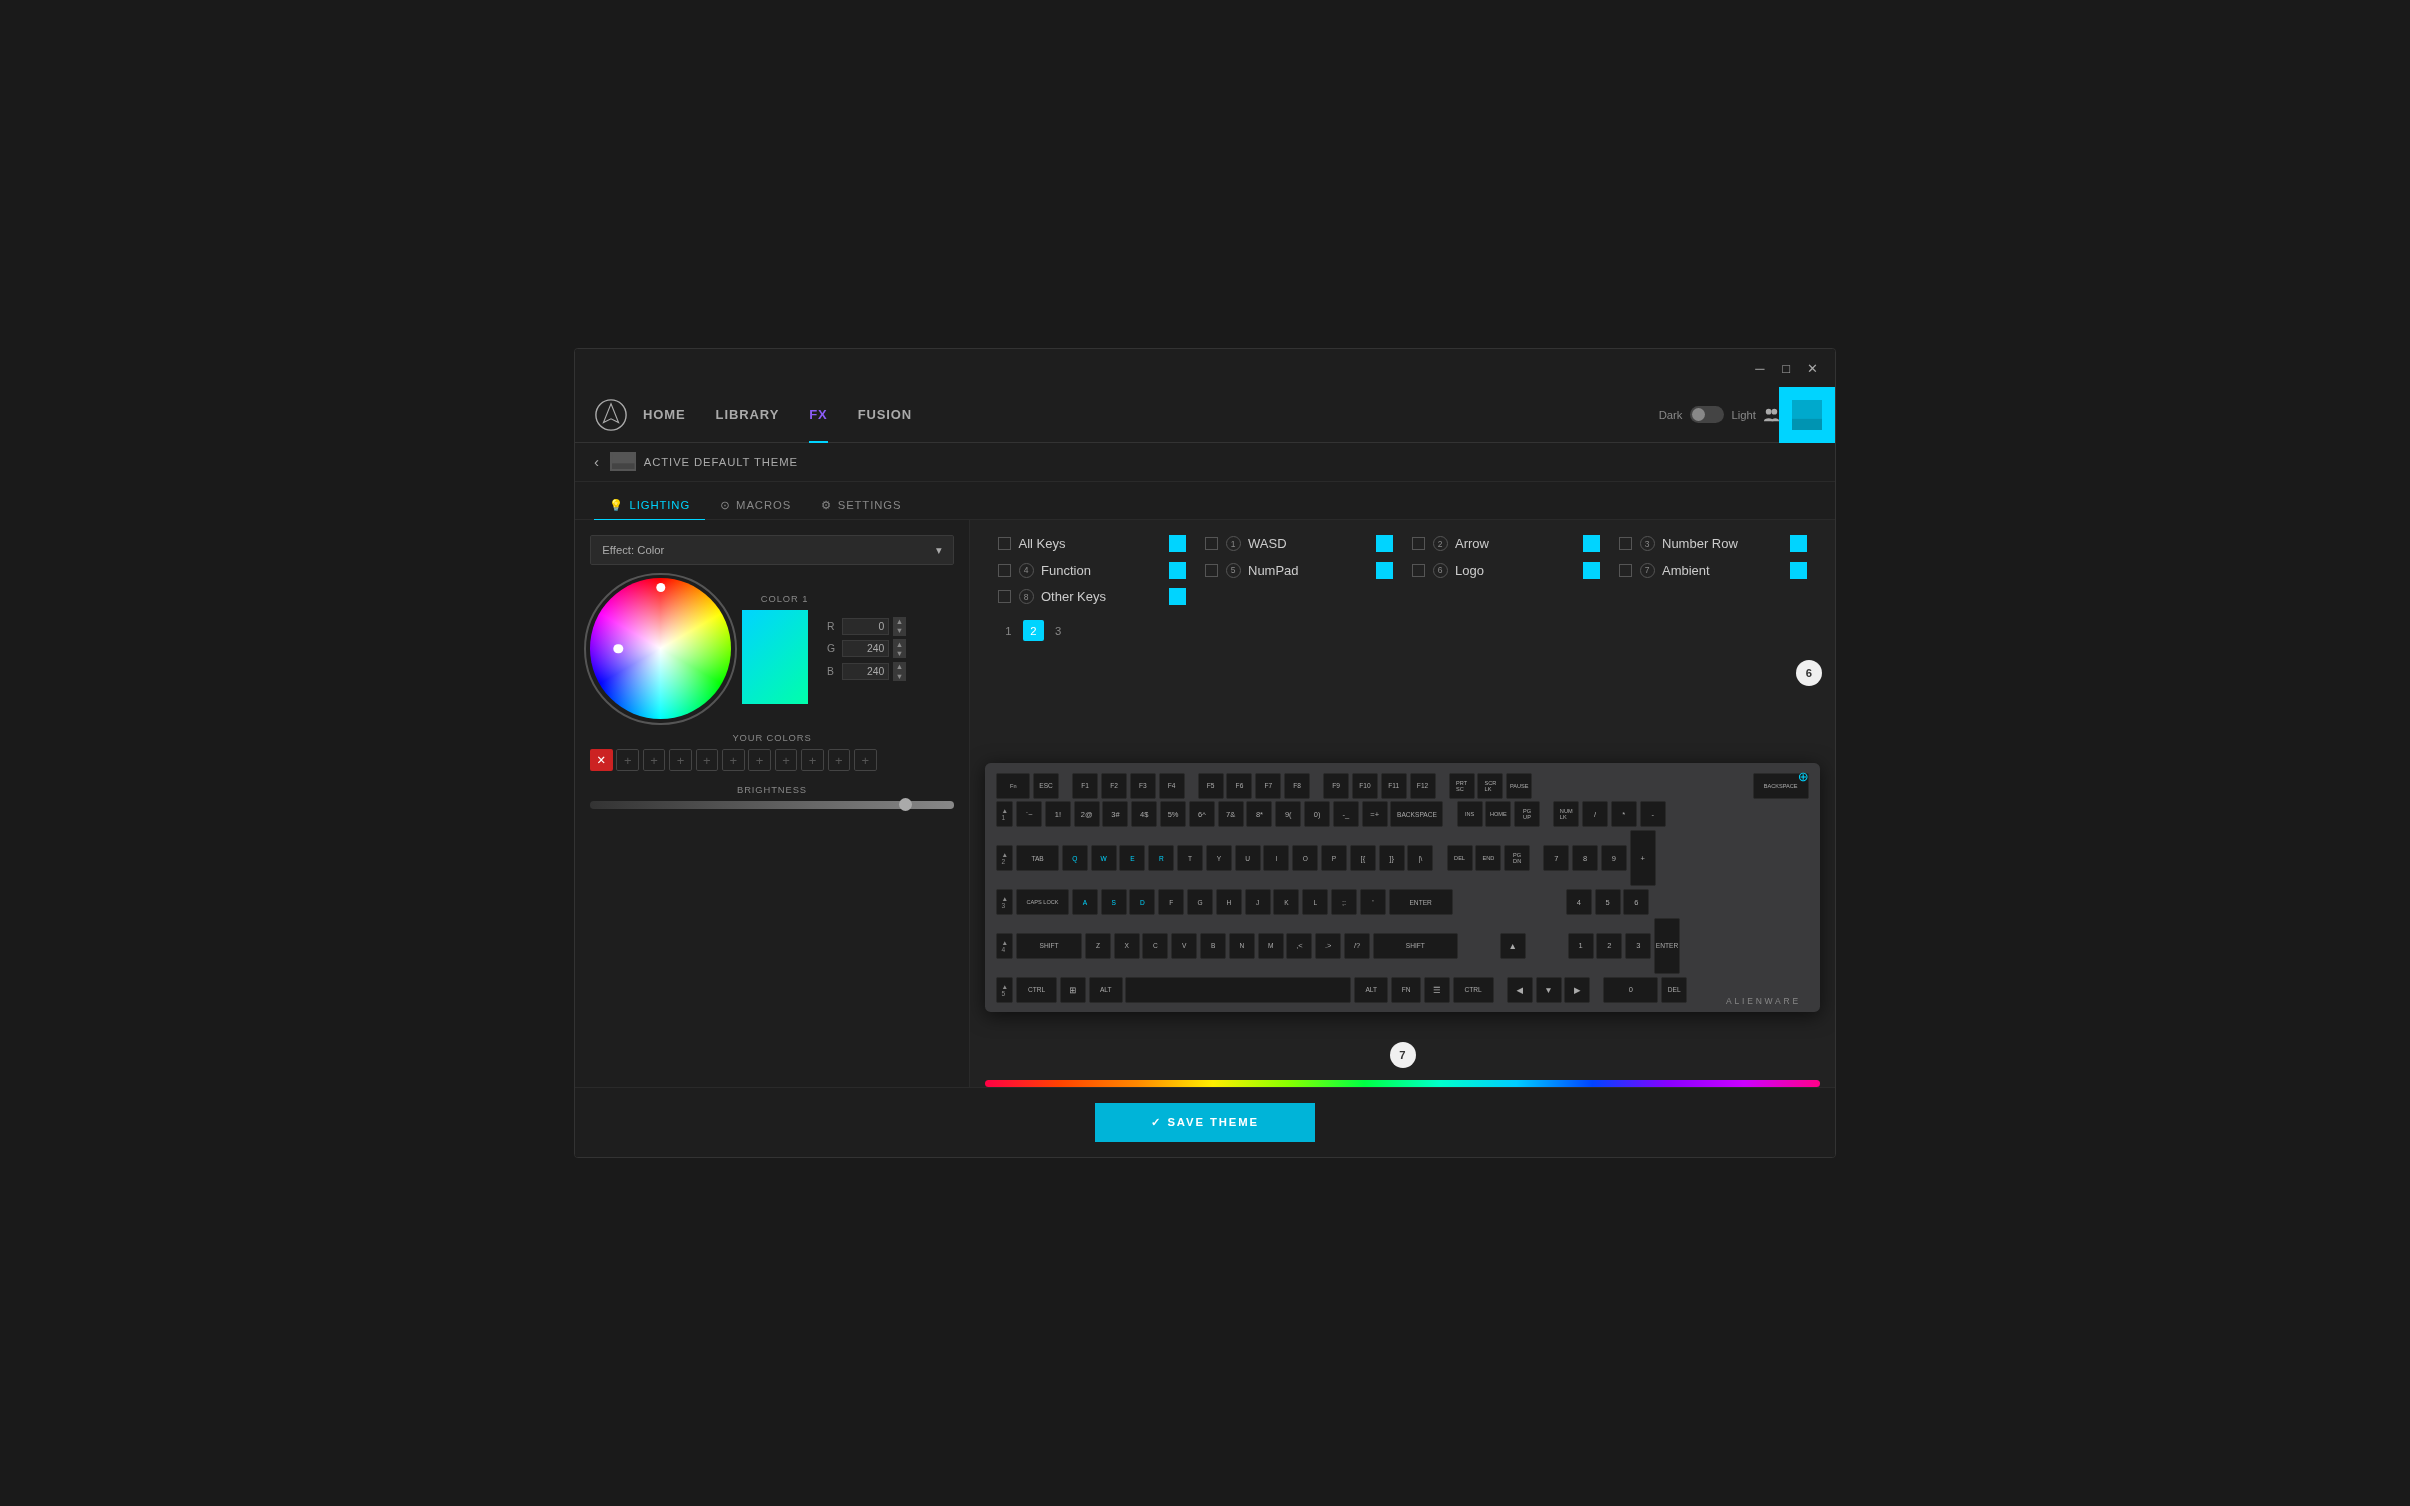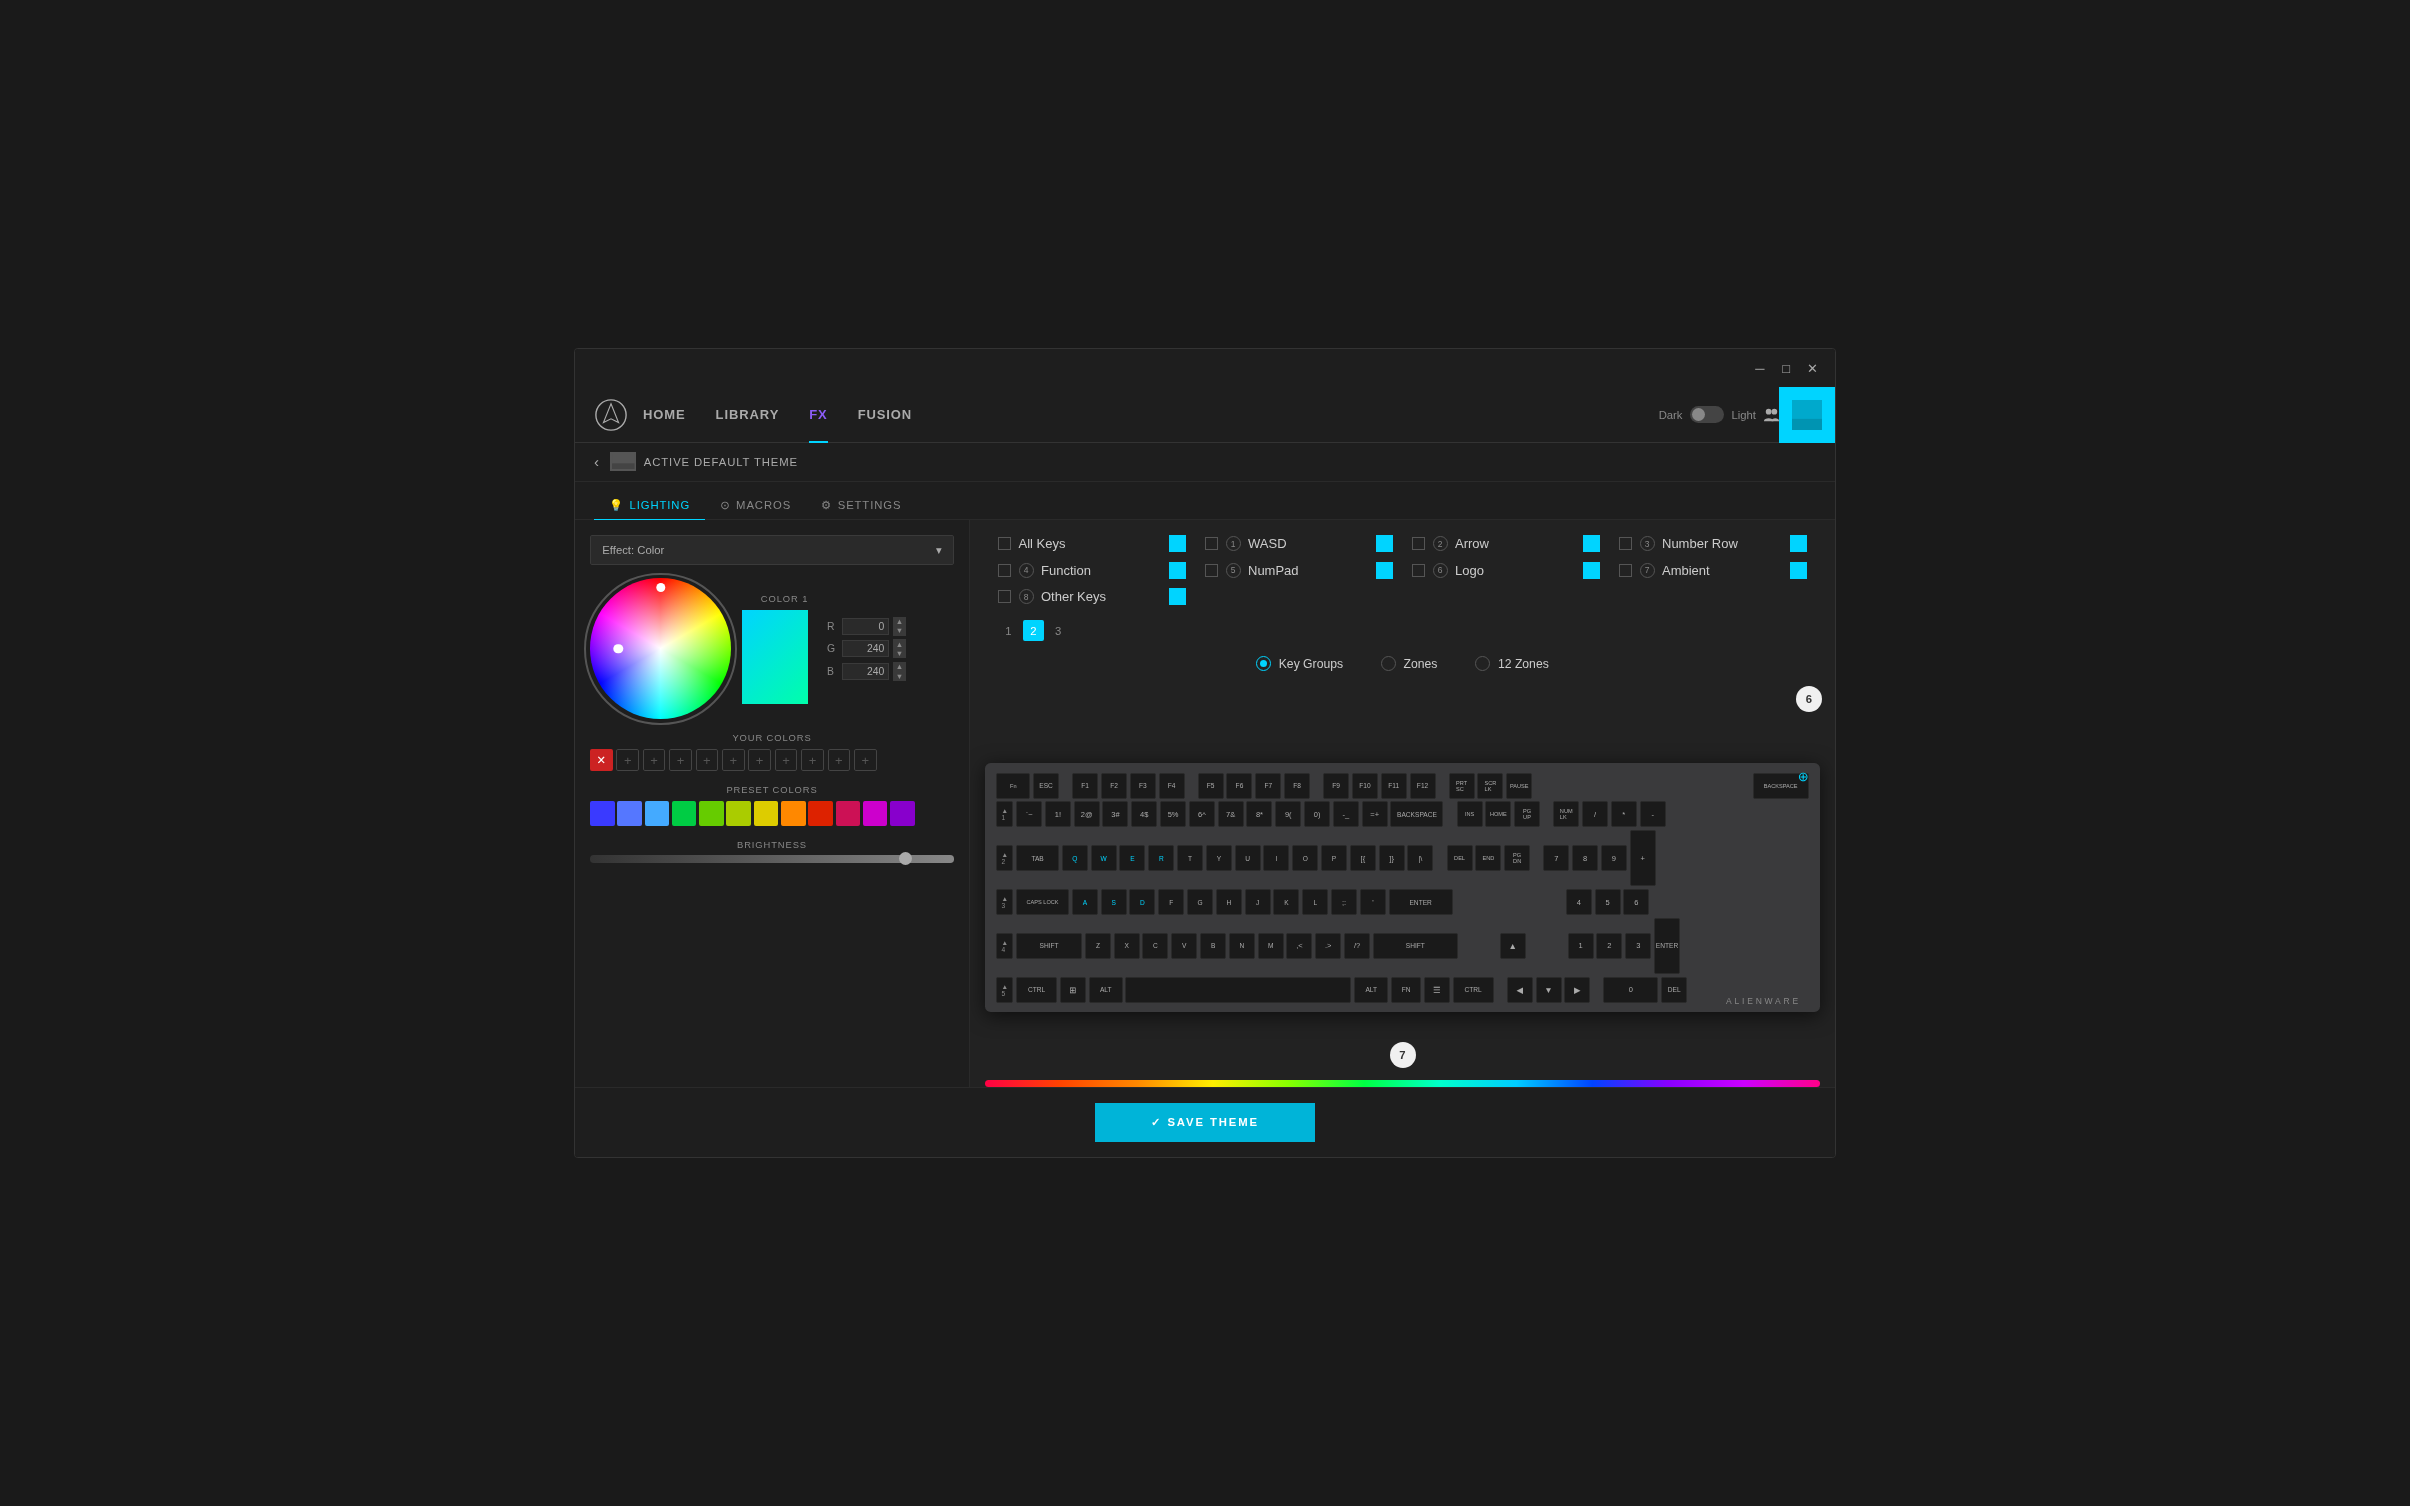--- a/index.html
+++ b/index.html
@@ -720,37 +720,20 @@
           <div class="swatch-add">+</div>
           <div class="swatch-add">+</div>
           <div class="swatch-add">+</div>
           <div class="swatch-add">+</div>
           <div class="swatch-add">+</div>
           <div class="swatch-add">+</div>
           <div class="swatch-add">+</div>
         </div>
       </div>
 
-      <div>
-        <div class="section-label">PRESET COLORS</div>
-        <div class="preset-swatches">
-          <div class="preset-swatch" style="background:#3a3aff;"></div>
-          <div class="preset-swatch" style="background:#5577ff;"></div>
-          <div class="preset-swatch" style="background:#44aaff;"></div>
-          <div class="preset-swatch" style="background:#00cc44;"></div>
-          <div class="preset-swatch" style="background:#66cc00;"></div>
-          <div class="preset-swatch" style="background:#aacc00;"></div>
-          <div class="preset-swatch" style="background:#ddcc00;"></div>
-          <div class="preset-swatch" style="background:#ff8800;"></div>
-          <div class="preset-swatch" style="background:#dd2200;"></div>
-          <div class="preset-swatch" style="background:#cc1155;"></div>
-          <div class="preset-swatch" style="background:#cc00cc;"></div>
-          <div class="preset-swatch" style="background:#8800cc;"></div>
-        </div>
-      </div>
 
       <div>
         <div class="section-label">BRIGHTNESS</div>
         <div class="brightness-slider">
           <div class="brightness-thumb"></div>
         </div>
       </div>
     </div>
 
     <div class="right-panel">
@@ -815,35 +798,20 @@
           </div>
         </div>
       </div>
 
       <div class="page-tabs">
         <div class="page-tab">1</div>
         <div class="page-tab active">2</div>
         <div class="page-tab">3</div>
       </div>
 
-      <div class="zone-selector">
-        <div class="radio-option">
-          <div class="radio-circle selected">
-          </div>
-          <span class="radio-label">Key Groups</span>
-        </div>
-        <div class="radio-option">
-          <div class="radio-circle"></div>
-          <span class="radio-label">Zones</span>
-        </div>
-        <div class="radio-option">
-          <div class="radio-circle"></div>
-          <span class="radio-label">12 Zones</span>
-        </div>
-      </div>
 
       <div class="keyboard-area" style="position:relative;flex:1;min-height:264px;">
 
         <div class="number-badge zone-badge-6" style="right:13px;top:9.4px;">
           <span>6</span>
         </div>
 
         <div style="position:absolute;bottom:75px;left:15px;right:15px;background:#3a3a3c;border-radius:5.6px;padding:9.4px 11.3px;box-shadow:0 3.8px 19px rgba(0,0,0,0.6);">
 
           <div style="position:absolute;top:5.6px;right:11.3px;color:#00d4ff;font-size:13px;">⊕</div>

